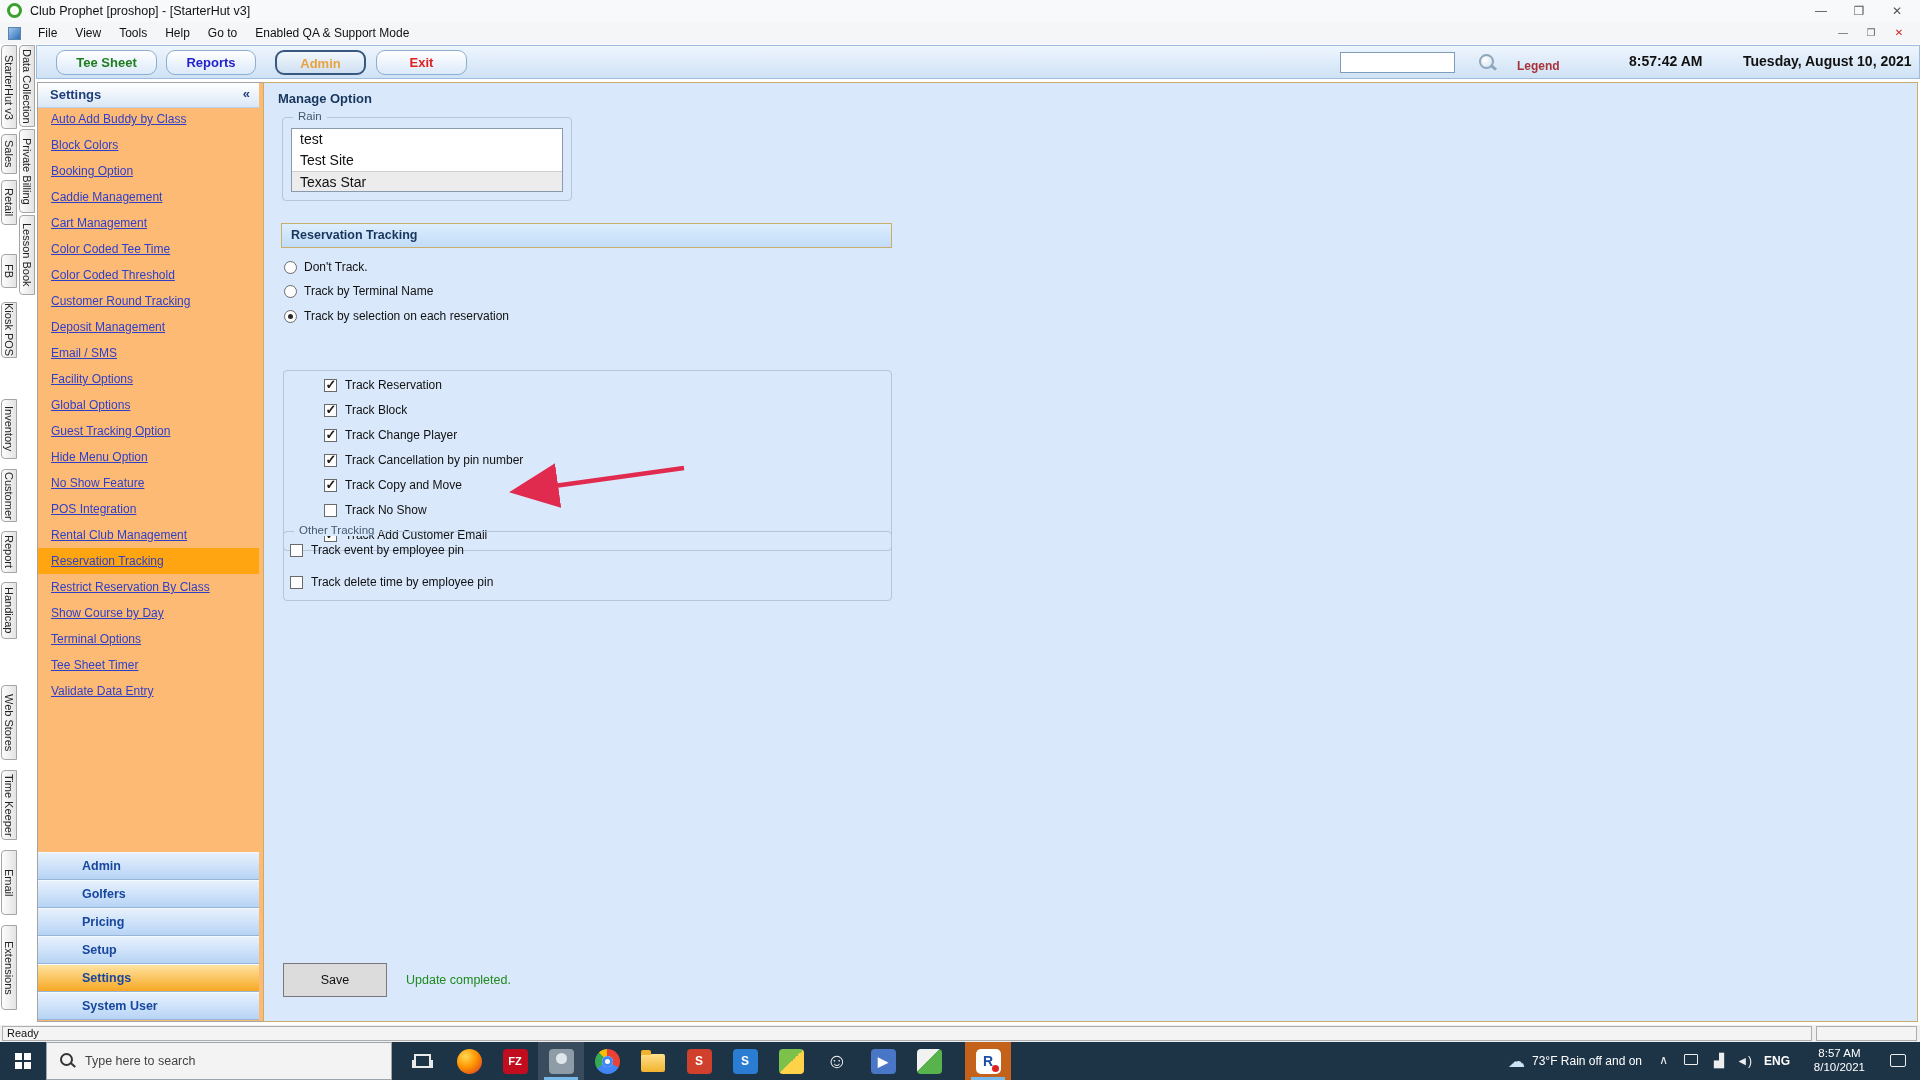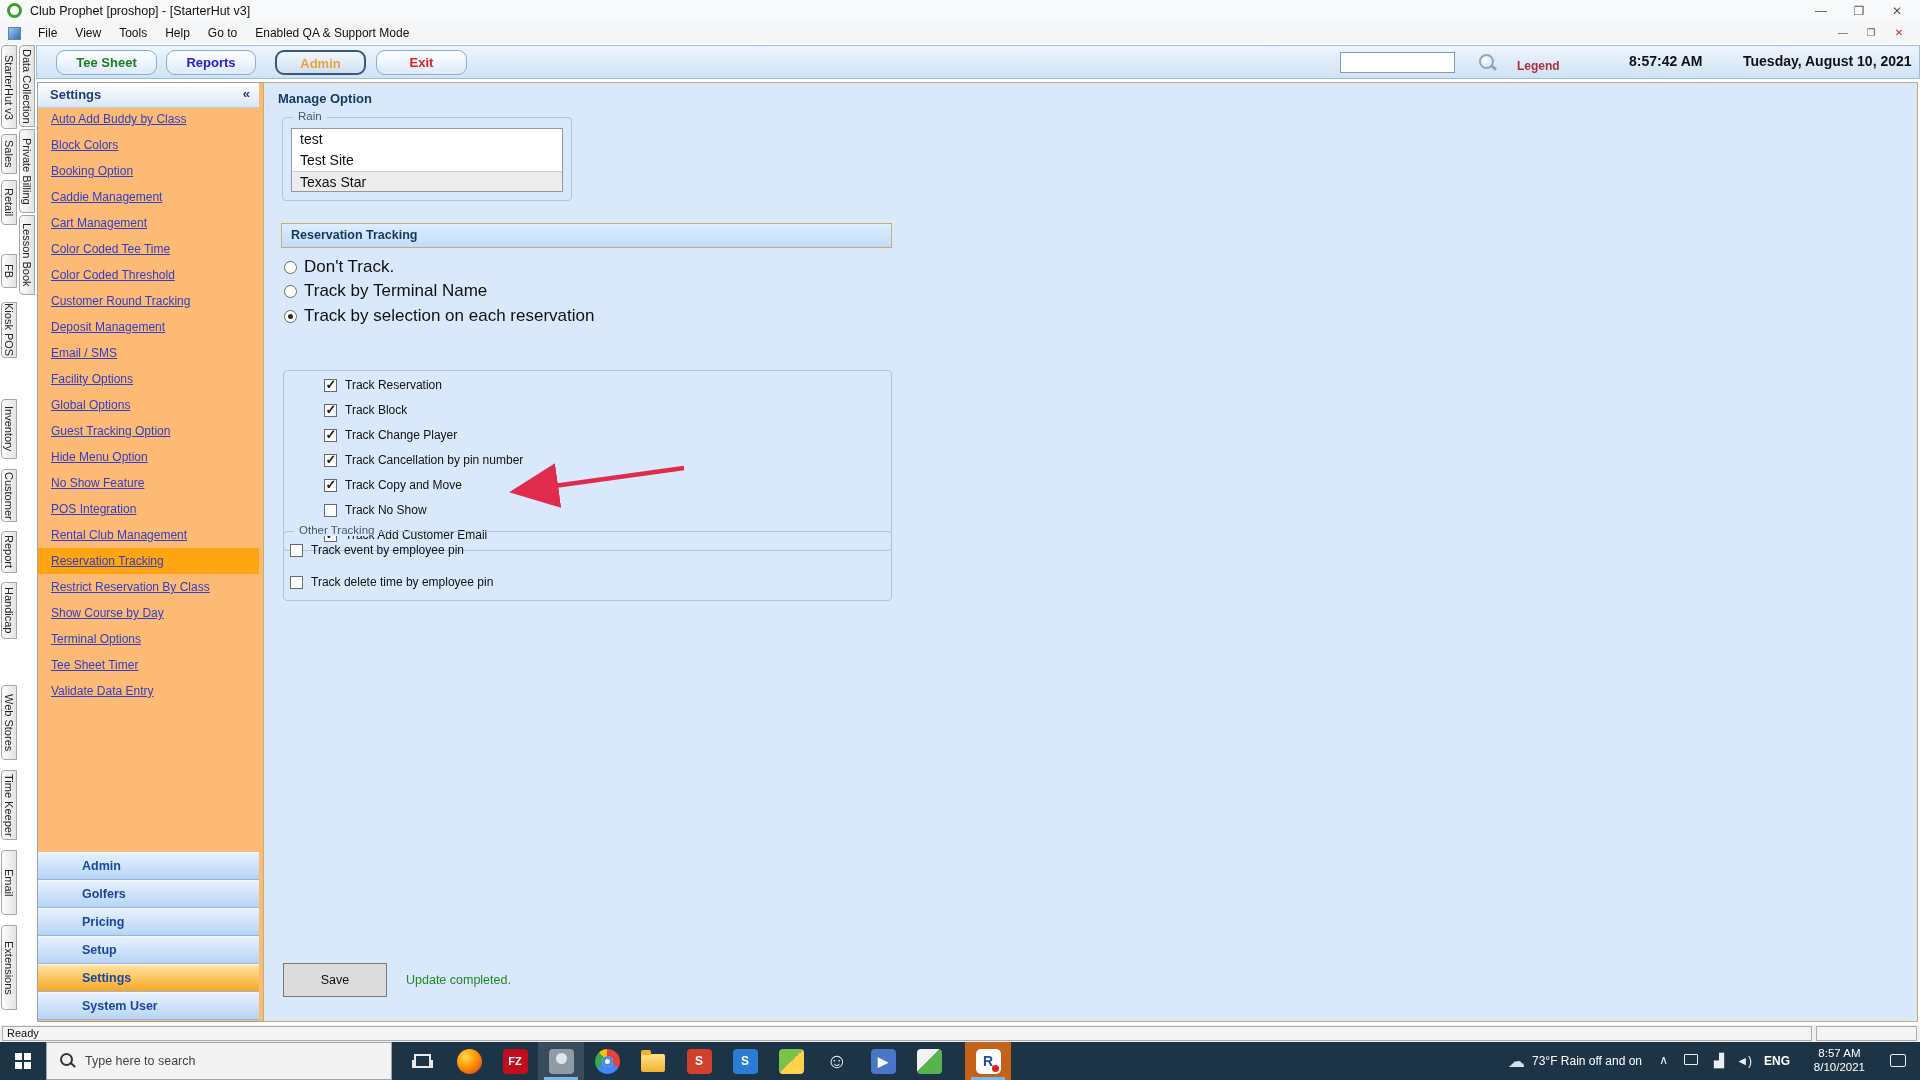--- a/index.html
+++ b/index.html
@@ -61,21 +61,21 @@
   .site-box { left:18px; top:34px; width:290px; height:84px; }
   .site-list { position:absolute; left:8px; top:10px; width:272px; height:64px; background:#fff; border:1px solid #8a9aad; overflow:hidden; }
   .site-row { height:21px; line-height:21px; padding-left:8px; font-size:14px; color:#111; cursor:pointer; }
   .site-row.selected { background:#ececec; border-top:1px solid #cfcfcf; border-bottom:1px solid #cfcfcf; }
 
   .rt-header { position:absolute; left:17px; top:140px; width:611px; height:25px; background:linear-gradient(#ddeefe,#c2dcf8); border:1px solid #c9ad6b; line-height:23px; padding-left:9px; font-size:12.5px; font-weight:bold; color:#17365d; }
 
   .radio-row { position:absolute; left:20px; height:20px; display:flex; align-items:center; cursor:pointer; }
   .radio { width:13px; height:13px; border:1px solid #6a6a6a; border-radius:50%; background:#fff; margin-right:7px; position:relative; }
   .radio.selected::after { content:""; position:absolute; left:3px; top:3px; width:5px; height:5px; border-radius:50%; background:#2b2b2b; }
-  .radio-label { font-size:17px; color:#111; }
+  .radio-label { font-size:12px; color:#111; }
 
   .chk-group { left:19px; top:251px; width:609px; height:181px;margin-top:36px; }
   .other-group { left:19px; top:448px; width:609px; height:70px; }
   .chk-row { position:absolute; height:20px; display:flex; align-items:center; cursor:pointer; }
   .chk { width:13px; height:13px; border:1px solid #6a6a6a; background:#fff; margin-right:8px; position:relative; }
   .chk.checked::after { content:"\2713"; position:absolute; left:0.5px; top:-3px; font-size:13px; font-weight:bold; color:#1c1c1c; }
   .chk-label { font-size:12px; color:#111; }
 
   .arrow-overlay { position:absolute; inset:0; width:1655px; height:940px; pointer-events:none; }
 

